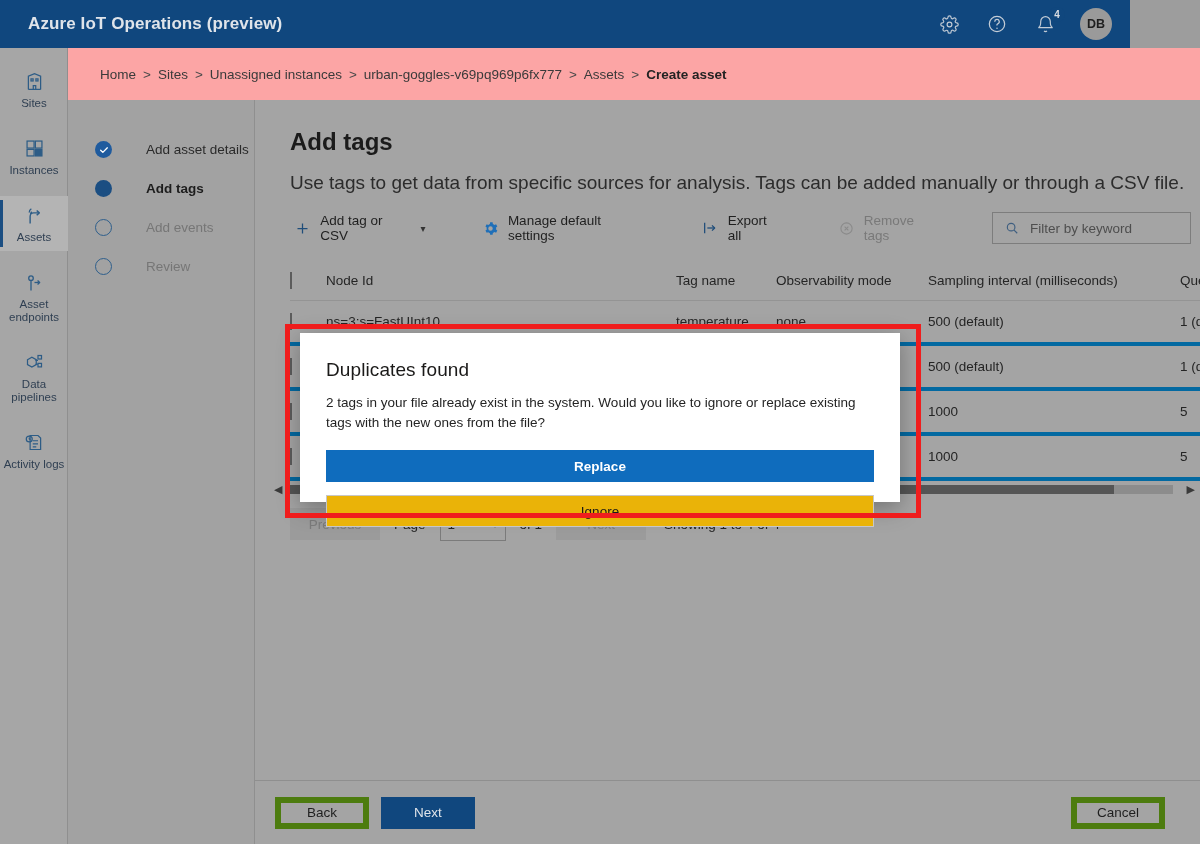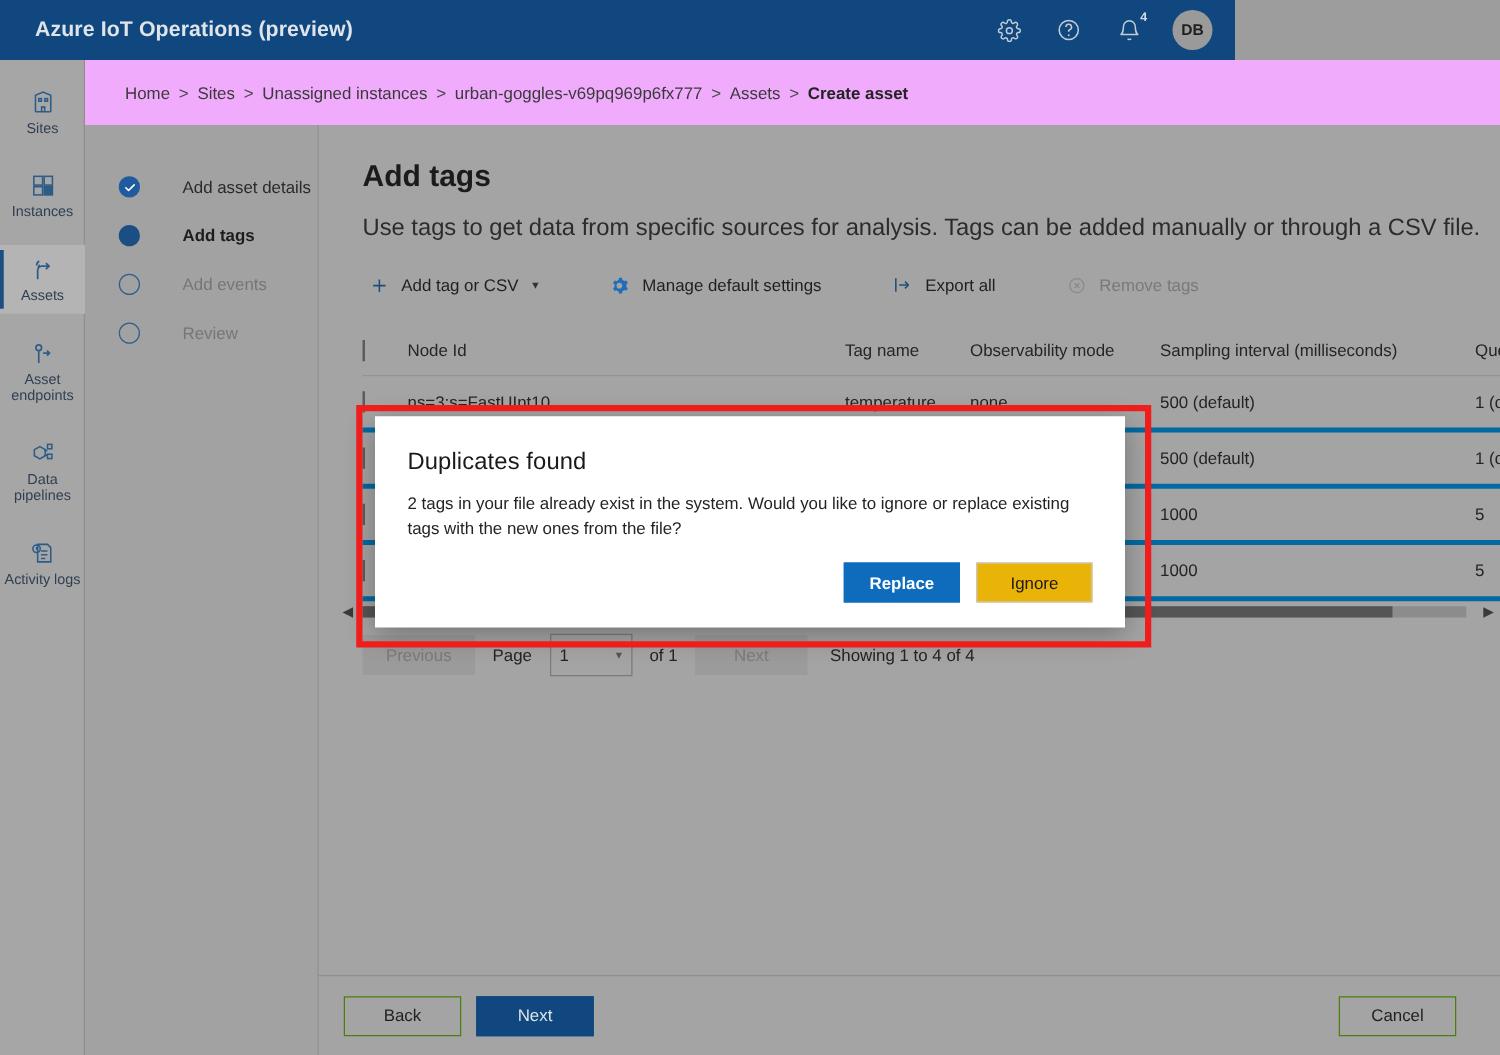--- a/index.html
+++ b/index.html
@@ -10,21 +10,21 @@
     background:#9d9d9d;
     overflow:hidden;
     position:relative;
     color:#1b1a19;
   }
   
   #page-root { position:absolute; inset:0; }
 
   
   .topbar {
-    position:absolute; left:0; top:0; width:988px; height:48px;
+    position:absolute; left:0; top:0; width:1130px; height:48px;
     background:#10477e;
     display:flex; align-items:center;
   }
   .topbar-title {
     color:#dfe4ea; font-size:17px; font-weight:bold; margin-left:28px;
     letter-spacing:.1px;
   }
   .topbar-right {
     margin-left:auto; display:flex; align-items:center; gap:22px; padding-right:18px;
   }
@@ -59,21 +59,21 @@
   .rail-item.active:before {
     content:""; position:absolute; left:0; top:4px; bottom:4px; width:3px; background:#1b4e82;
   }
   .rail-ico { color:#2d5c86; display:flex; align-items:center; justify-content:center; height:22px;}
 
   
   .breadcrumb {
     position:absolute; left:68px; top:48px; right:0; height:52px;
     display:flex; align-items:center; padding-left:32px;
     font-size:13.5px; color:#3a3a3a;
-    background:#f0abfc;
+    background:#fca5a5;
   }
   .bc-sep { margin:0 7px; color:#4a4a4a; }
   .bc-cur { font-weight:bold; color:#232323; }
 
   
   .wizard {
     position:absolute; left:68px; top:100px; width:187px; bottom:0;
     background:#a2a2a2; border-right:1px solid #8f8f8f;
     padding-top:30px;
   }
@@ -162,35 +162,35 @@
   
   .footer {
     position:absolute; left:255px; right:0; bottom:0; height:64px;
     background:#a4a4a4; border-top:1px solid #8f8f8f;
     display:flex; align-items:center; padding:0 35px 0 20px;
     gap:12px;
   }
   .f-btn {
     min-width:94px; height:32px; font-size:13.5px;
     display:flex; align-items:center; justify-content:center;
-    border:1px solid #4d7c0f; background:transparent; color:#1f1f1f;
+    border:6px solid #4d7c0f; background:transparent; color:#1f1f1f;
   }
   .f-btn.primary { background:#10477e; border-color:#10477e; color:#dfe4ea; }
   .f-spacer { flex:1; }
 
   
   .dlg-backdrop { position:absolute; inset:0; background:rgba(0,0,0,0); pointer-events:none; }
   .dialog {
     position:absolute; left:300px; top:333px; width:600px; height:169px;
     background:#fff; box-shadow:0 6px 22px rgba(0,0,0,.30);
     padding:26px 26px 0 26px;
   }
   .dlg-title { font-size:19px; font-weight:normal; color:#1b1a19; margin:0 0 12px; letter-spacing:.1px; }
   .dlg-body { font-size:13.5px; color:#242424; line-height:20px; margin:0; width:548px; }
-  .dlg-actions { display:flex; justify-content:flex-end; gap:13px; margin-top:17px; }
+  .dlg-actions { display:flex; justify-content:flex-end; gap:13px; margin-top:17px;flex-direction:column; }
   .dlg-btn {
     min-width:93px; height:32px; font-size:13.5px; font-weight:bold;
     display:flex; align-items:center; justify-content:center;
   }
   .dlg-btn.primary { background:#0f6cbd; color:#fff; border:1px solid #0f6cbd; }
   .dlg-btn.secondary { background:#eab308; color:#1b1a19; border:1px solid #c7c7c7; font-weight:normal; }
 
   
   .annot {
     position:absolute; left:285px; top:324px; width:636px; height:194px;
@@ -368,20 +368,29 @@
         <span>Export all</span>
       </div>
       <div class="tb-btn disabled">
         <span class="tb-glyph">
           <svg width="15" height="15" viewBox="0 0 24 24" fill="none" stroke="#8a8a8a" stroke-width="1.7">
               <circle cx="12" cy="12" r="9"></circle>
               <path d="M9 9l6 6M15 9l-6 6"></path>
             </svg>
         </span>
         <span>Remove tags</span>
+      </div>
+      <div class="filter-box">
+        <span class="tb-glyph">
+          <svg width="14" height="14" viewBox="0 0 24 24" fill="none" stroke="#3f5f80" stroke-width="2">
+              <circle cx="10.5" cy="10.5" r="6.5"></circle>
+              <path d="M15.5 15.5L21 21"></path>
+            </svg>
+        </span>
+        <span class="ph">Filter by keyword</span>
       </div>
     </div>
 
     <div class="tbl-wrap">
       <table class="tags">
         <colgroup>
           <col class="col-chk">
             <col class="col-node">
             <col class="col-tag">
           <col class="col-obs">

